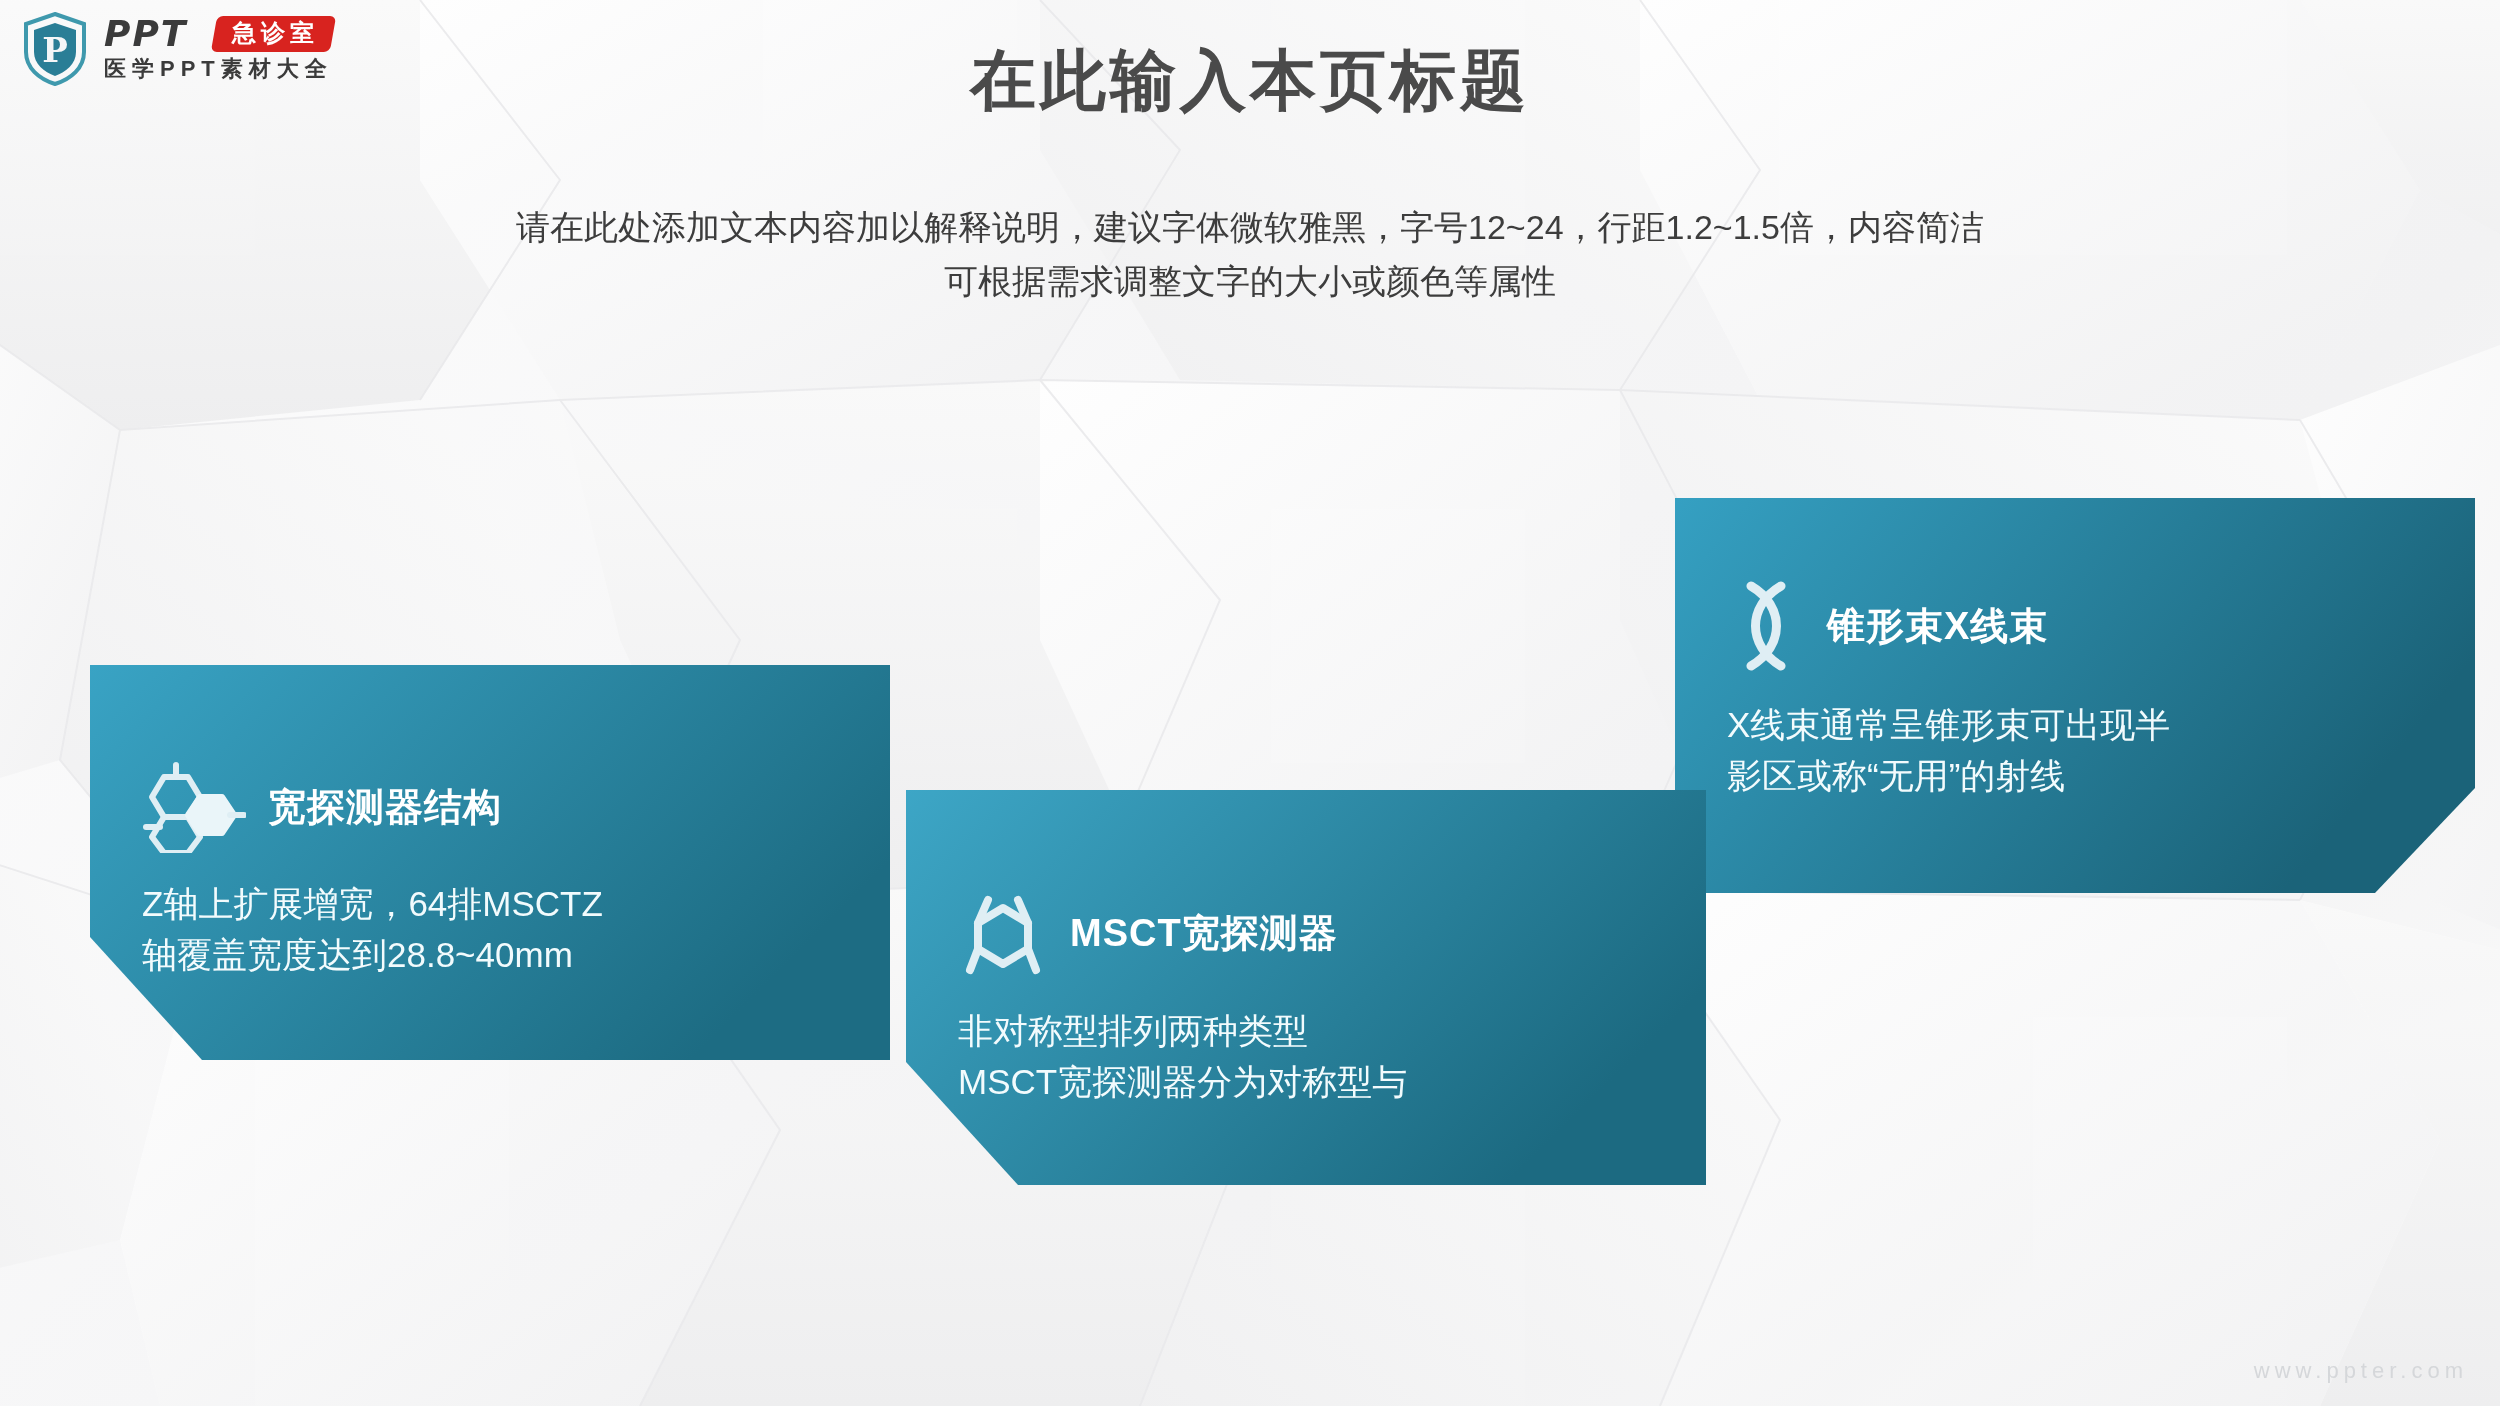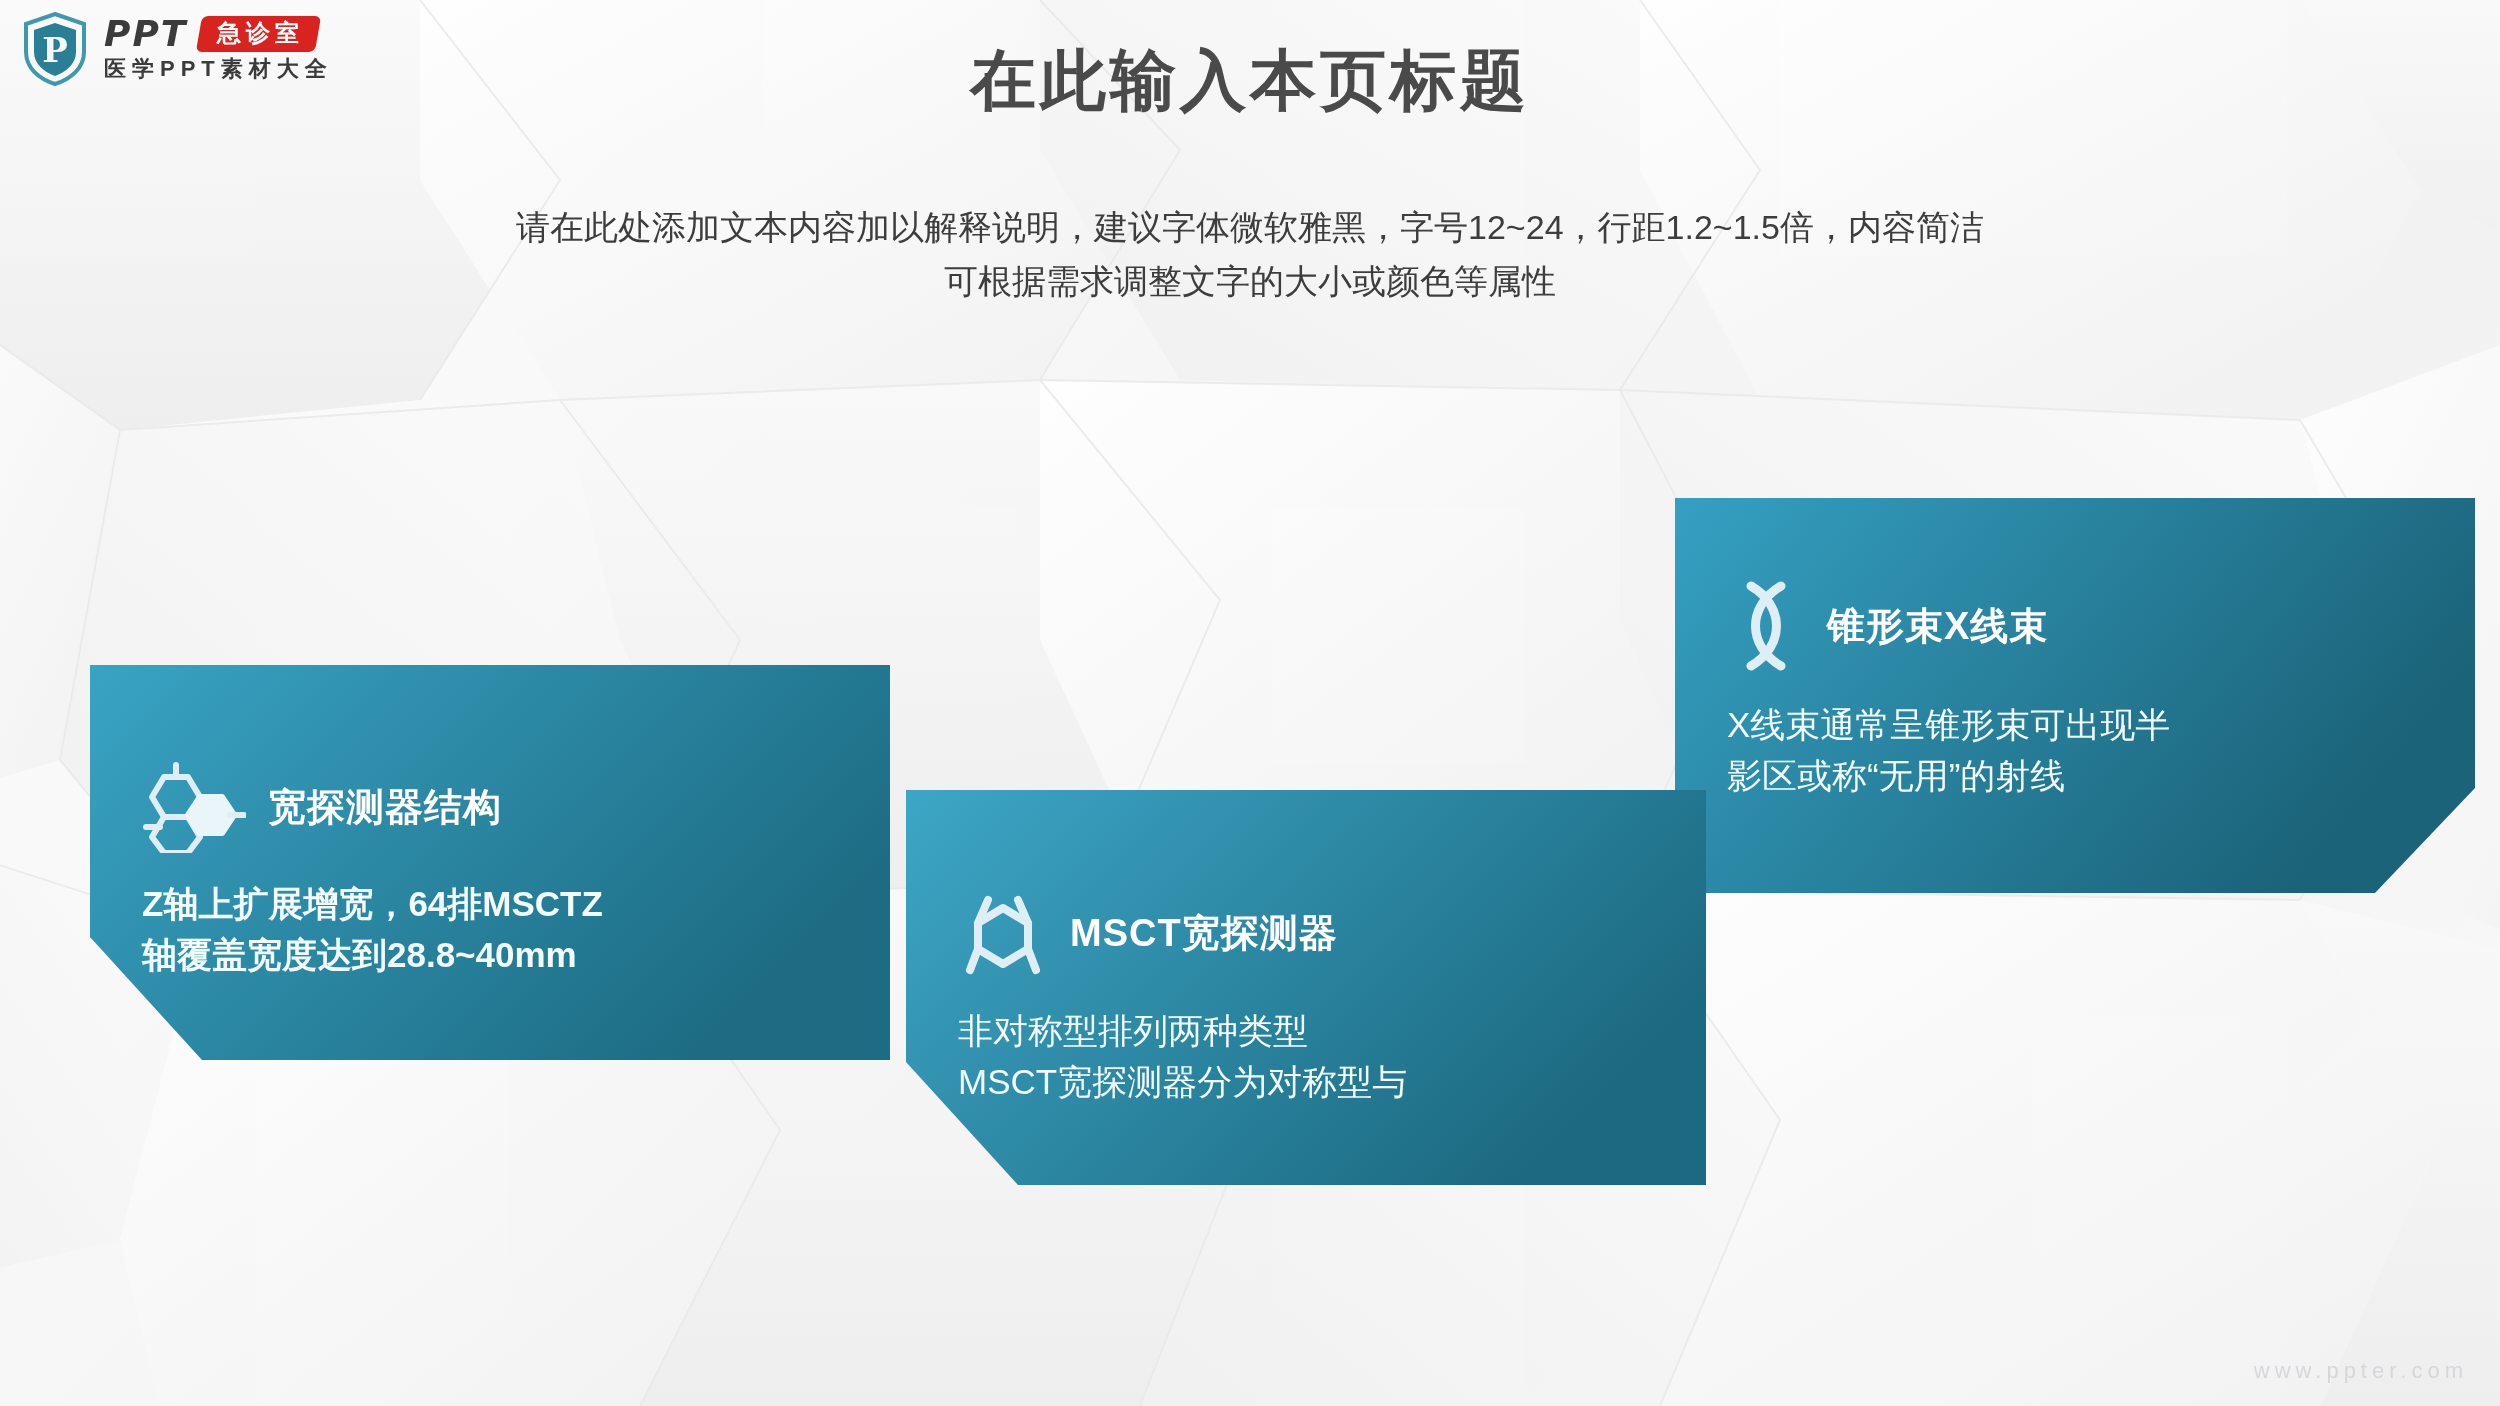--- a/index.html
+++ b/index.html
@@ -49,20 +49,21 @@
   .logo-text {
     display: flex;
     flex-direction: column;
     justify-content: center;
     gap: 2px;
   }
   .logo-row1 {
     display: flex;
     align-items: center;
     gap: 12px;
+    justify-content: space-between;
   }
   .logo-ppt {
     font-family: "DejaVu Sans", sans-serif;
     font-weight: 700;
     font-style: italic;
     font-size: 36px;
     letter-spacing: 2px;
     color: #3b3b3b;
     line-height: 1;
   }
@@ -148,21 +149,21 @@
   .card-body div { white-space: nowrap; }
 
   
   #card-left {
     left: 90px;
     top: 665px;
     width: 800px;
     height: 475px;
   }
   #card-left .card-inner { padding: 96px 0 0 52px; }
-  #card-left .card-body { margin-top: 26px; font-weight: bold; }
+  #card-left .card-body { margin-top: 26px; }
 
   
   #card-mid {
     left: 906px;
     top: 790px;
     width: 800px;
     height: 395px;
   }
   #card-mid .card-inner { padding: 96px 0 0 52px; }
   #card-mid .card-body { margin-top: 26px; }

